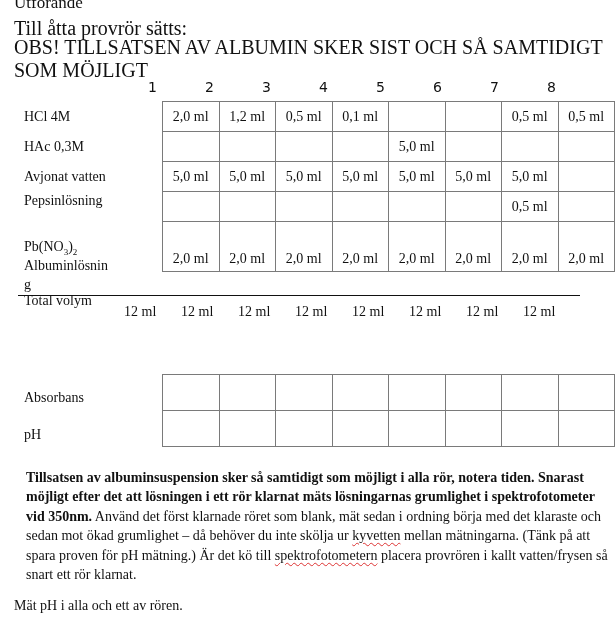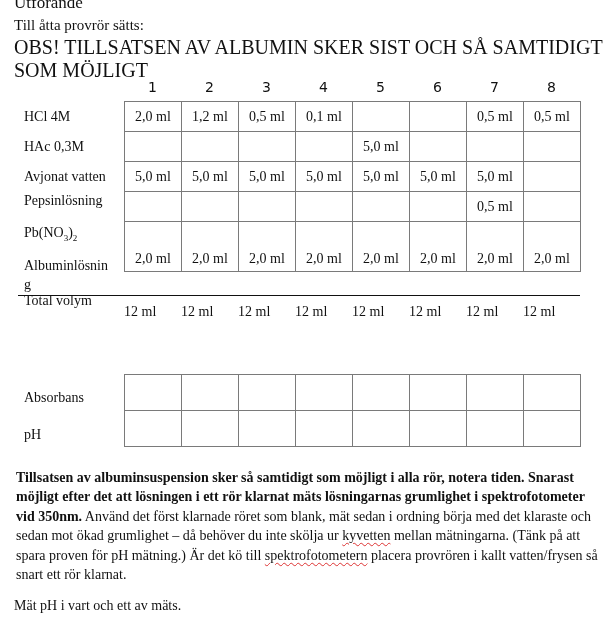--- a/index.html
+++ b/index.html
@@ -2,47 +2,47 @@
 <html><head>
 <meta charset="utf-8">
 <style>
   html, body { margin: 0; padding: 0; background: #ffffff; }
   body {
     width: 615px; height: 628px; position: relative; overflow: hidden;
     font-family: "Liberation Serif", "DejaVu Serif", serif; color: #111;
   }
   .abs { position: absolute; }
   #heading { left: 14px; top: -7px; font-size: 17px; }
-  #intro { left: 14px; top: 17px; font-size: 15px; }
+  #intro { left: 14px; top: 17px; font-size: 20px; }
   #obs { left: 14px; top: 36px; font-size: 20px; }
 
   .colnum {
     position: absolute; top: 79px; width: 57px; text-align: center;
     font-family: "DejaVu Sans", "Liberation Sans", sans-serif; font-size: 14px;
   }
   .rowlabel { position: absolute; left: 24px; font-size: 14px; line-height: 17px; }
 
   table.grid {
-    position: absolute; border-collapse: collapse; table-layout: fixed;
+    position: absolute; border-collapse: collapse; table-layout: fixed; margin-left: 38px;
   }
   table.grid td {
     border: 1px solid #7a7a7a; width: 56px; padding: 0; text-align: center;
     font-size: 14px; vertical-align: middle;
   }
   #recipe { left: 124px; top: 101px; }
   #recipe td { height: 29px; }
   #recipe tr.tall td { height: 45px; vertical-align: bottom; padding-bottom: 4px; }
 
   #rule { left: 18px; top: 295px; width: 562px; height: 0; border-top: 1.5px solid #111; }
   .total { position: absolute; top: 304px; width: 57px; text-align: left; font-size: 14px; }
 
   #measure { left: 124px; top: 374px; }
   #measure td { height: 35px; }
 
-  #para { left: 16px; top: 468px; width: 590px; font-size: 14px; line-height: 19.4px; }
+  #para { left: 26px; top: 468px; width: 590px; font-size: 14px; line-height: 19.4px; }
   #para b { font-weight: bold; }
   .spell { text-decoration: underline wavy #d33; text-decoration-thickness: 1px; text-underline-offset: 2px; }
   #measure-ph { left: 14px; top: 598px; font-size: 14px; }
 </style>
 </head>
 <body>
 
 <div id="heading" class="abs">Utförande</div>
 <div id="intro" class="abs">Till åtta provrör sätts:</div>
 <div id="obs" class="abs">OBS! TILLSATSEN AV ALBUMIN SKER SIST OCH SÅ SAMTIDIGT SOM MÖJLIGT</div>
@@ -55,21 +55,21 @@
   <div class="colnum" style="left:352px">5</div>
   <div class="colnum" style="left:409px">6</div>
   <div class="colnum" style="left:466px">7</div>
   <div class="colnum" style="left:523px">8</div>
 </div>
 
 <div class="rowlabel" style="top:108px">HCl 4M</div>
 <div class="rowlabel" style="top:138px">HAc 0,3M</div>
 <div class="rowlabel" style="top:168px">Avjonat vatten</div>
 <div class="rowlabel" style="top:192px">Pepsinlösning</div>
-<div class="rowlabel" style="top:224px"><span>Pb(NO</span><sub style="font-size:9px">3</sub><span>)</span><sub style="font-size:9px">2</sub></div>
+<div class="rowlabel" style="top:238px"><span>Pb(NO</span><sub style="font-size:9px">3</sub><span>)</span><sub style="font-size:9px">2</sub></div>
 <div class="rowlabel" style="top:257px">
     <div>Albuminlösnin</div>
     <div style="margin-top:2px">g</div>
   </div>
 
 <table id="recipe" class="grid">
   <tbody>
     <tr>
       <td>2,0 ml</td>
       <td>1,2 ml</td>
@@ -160,13 +160,13 @@
       <td></td>
       <td></td>
       <td></td>
       <td></td>
     </tr>
   </tbody>
 </table>
 
 <div id="para" class="abs"><b>Tillsatsen av albuminsuspension sker så samtidigt som möjligt i alla rör, notera tiden. Snarast möjligt efter det att lösningen i ett rör klarnat mäts lösningarnas grumlighet i spektrofotometer vid 350nm.</b><span> Använd det först klarnade röret som blank, mät sedan i ordning börja med det klaraste och sedan mot ökad grumlighet – då behöver du inte skölja ur </span><span class="spell">kyvetten</span><span> mellan mätningarna. (Tänk på att spara proven för pH mätning.) Är det kö till </span><span class="spell">spektrofotometern</span><span> placera provrören i kallt vatten/frysen så snart ett rör klarnat.</span></div>
 
-<div id="measure-ph" class="abs">Mät pH i vart och ett av mäts.</div>
+<div id="measure-ph" class="abs">Mät pH i alla och ett av rören.</div>
 
 </body></html>

